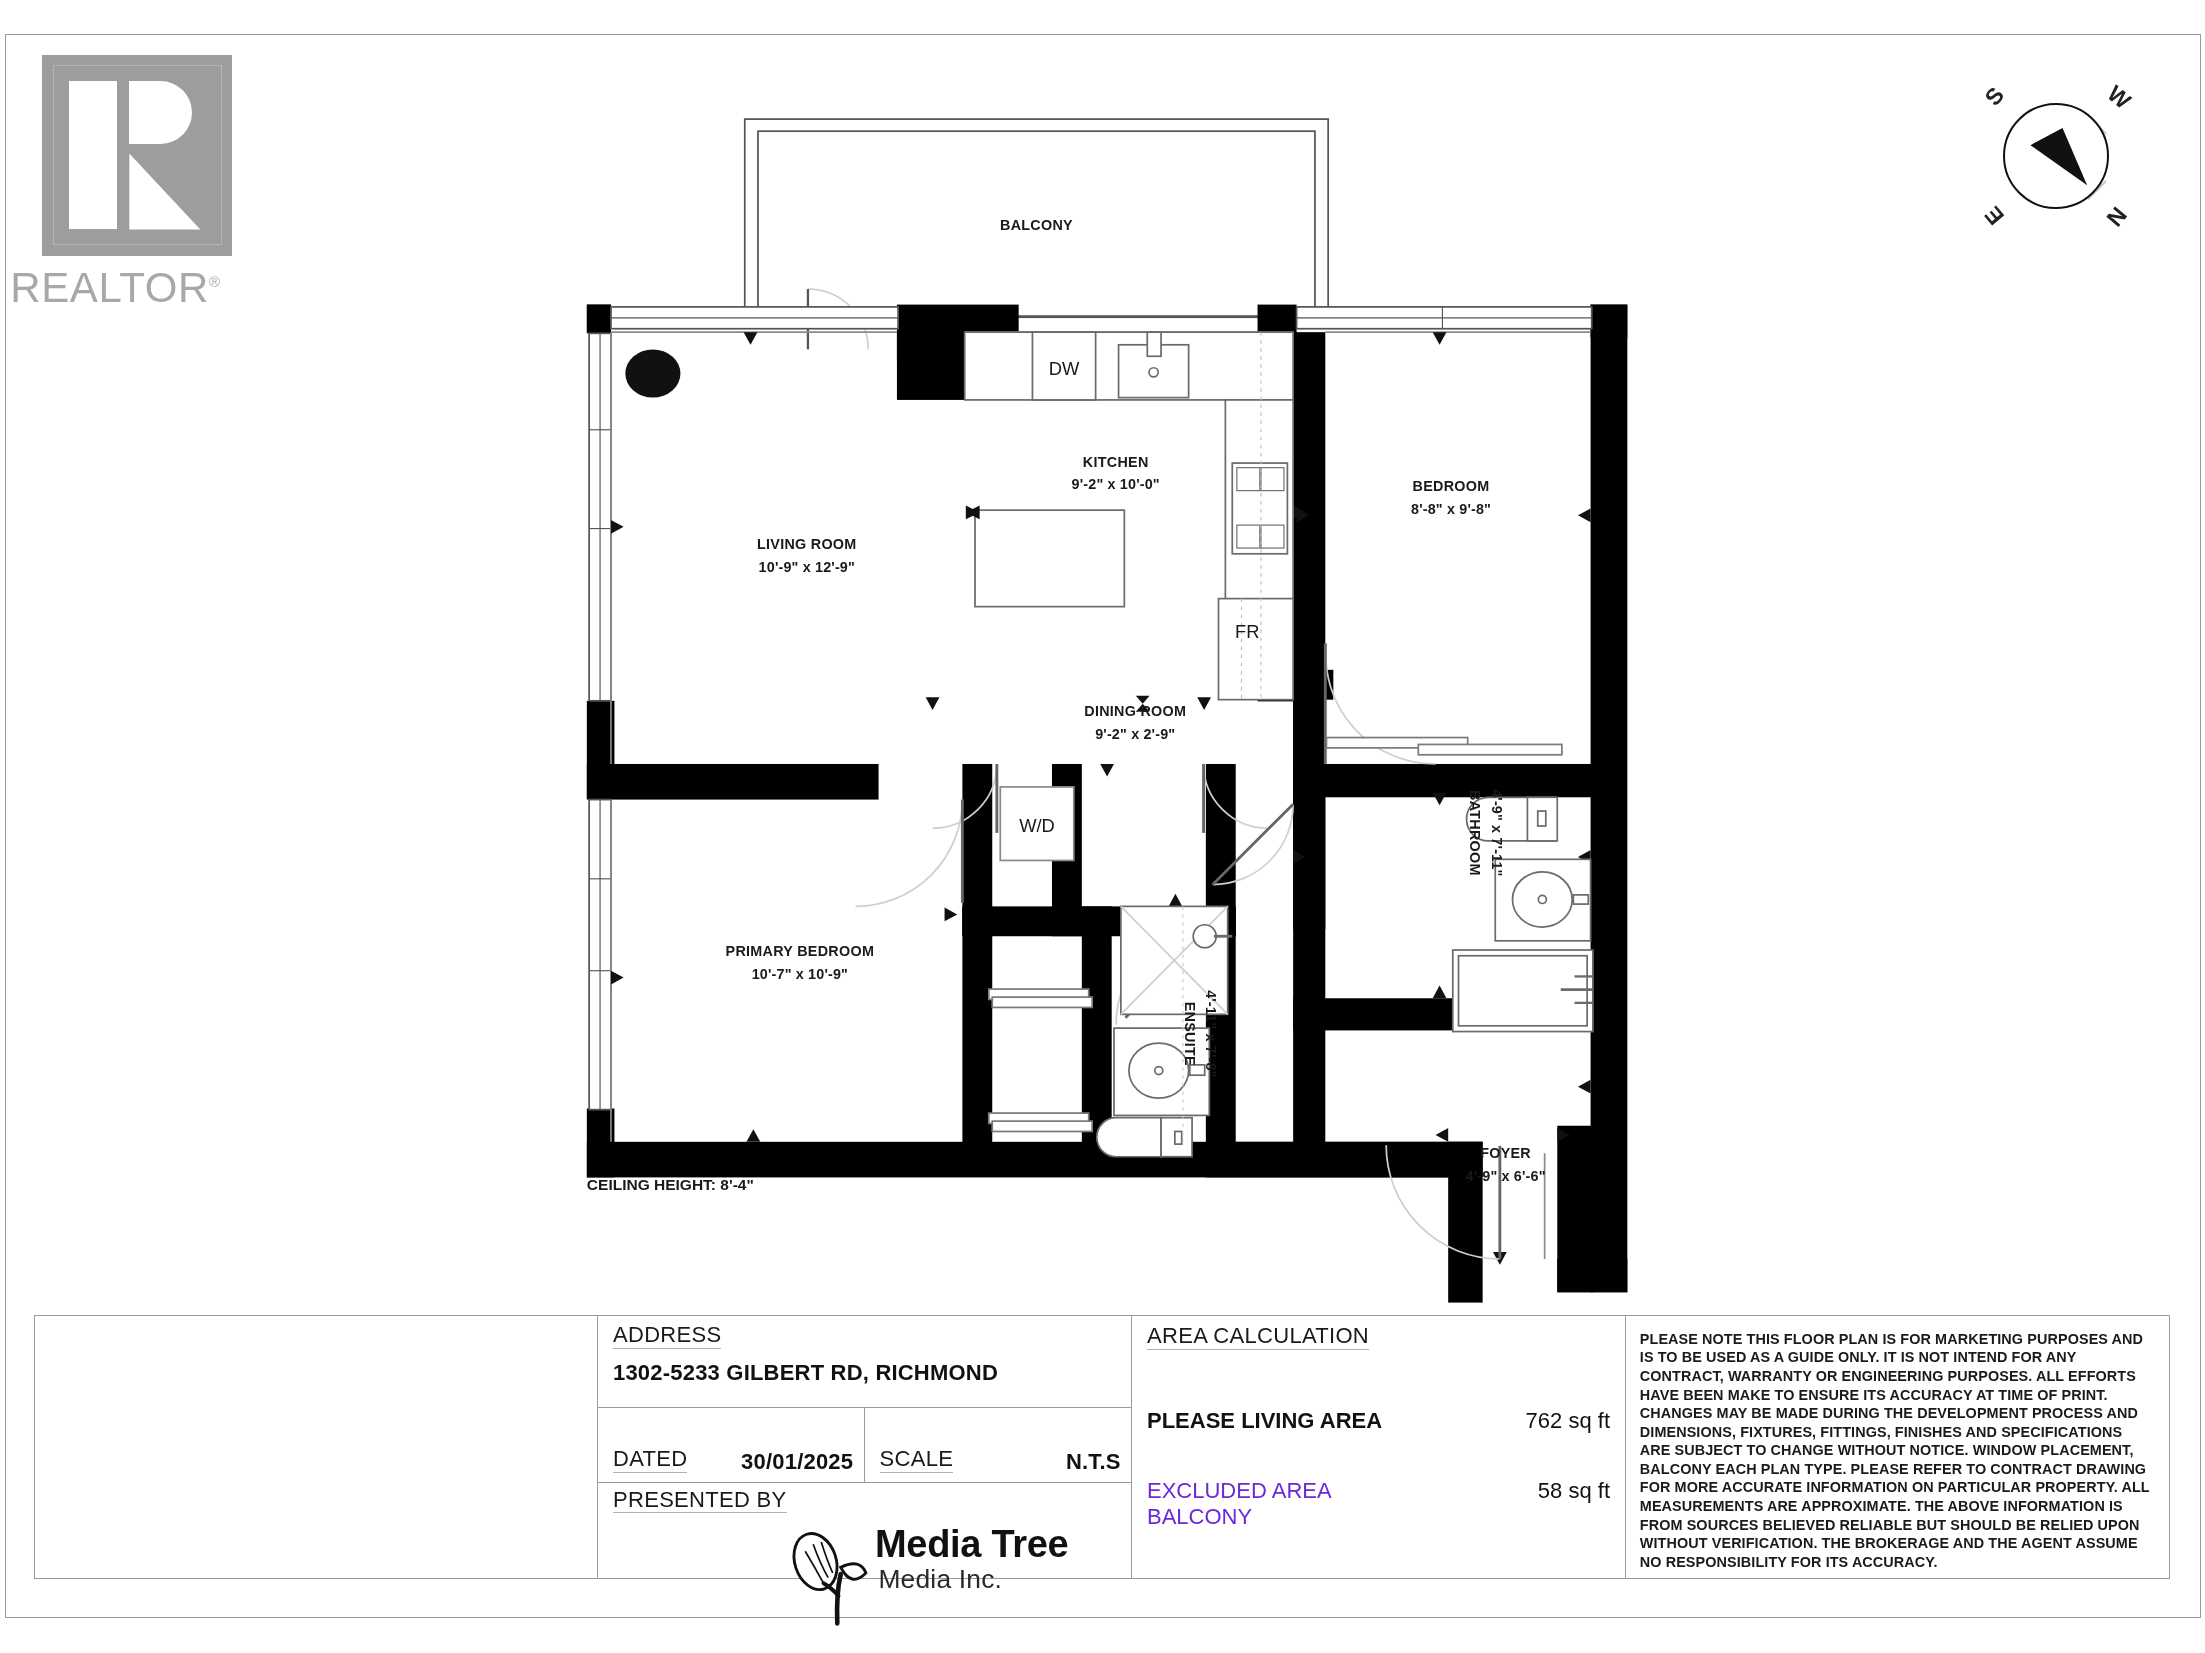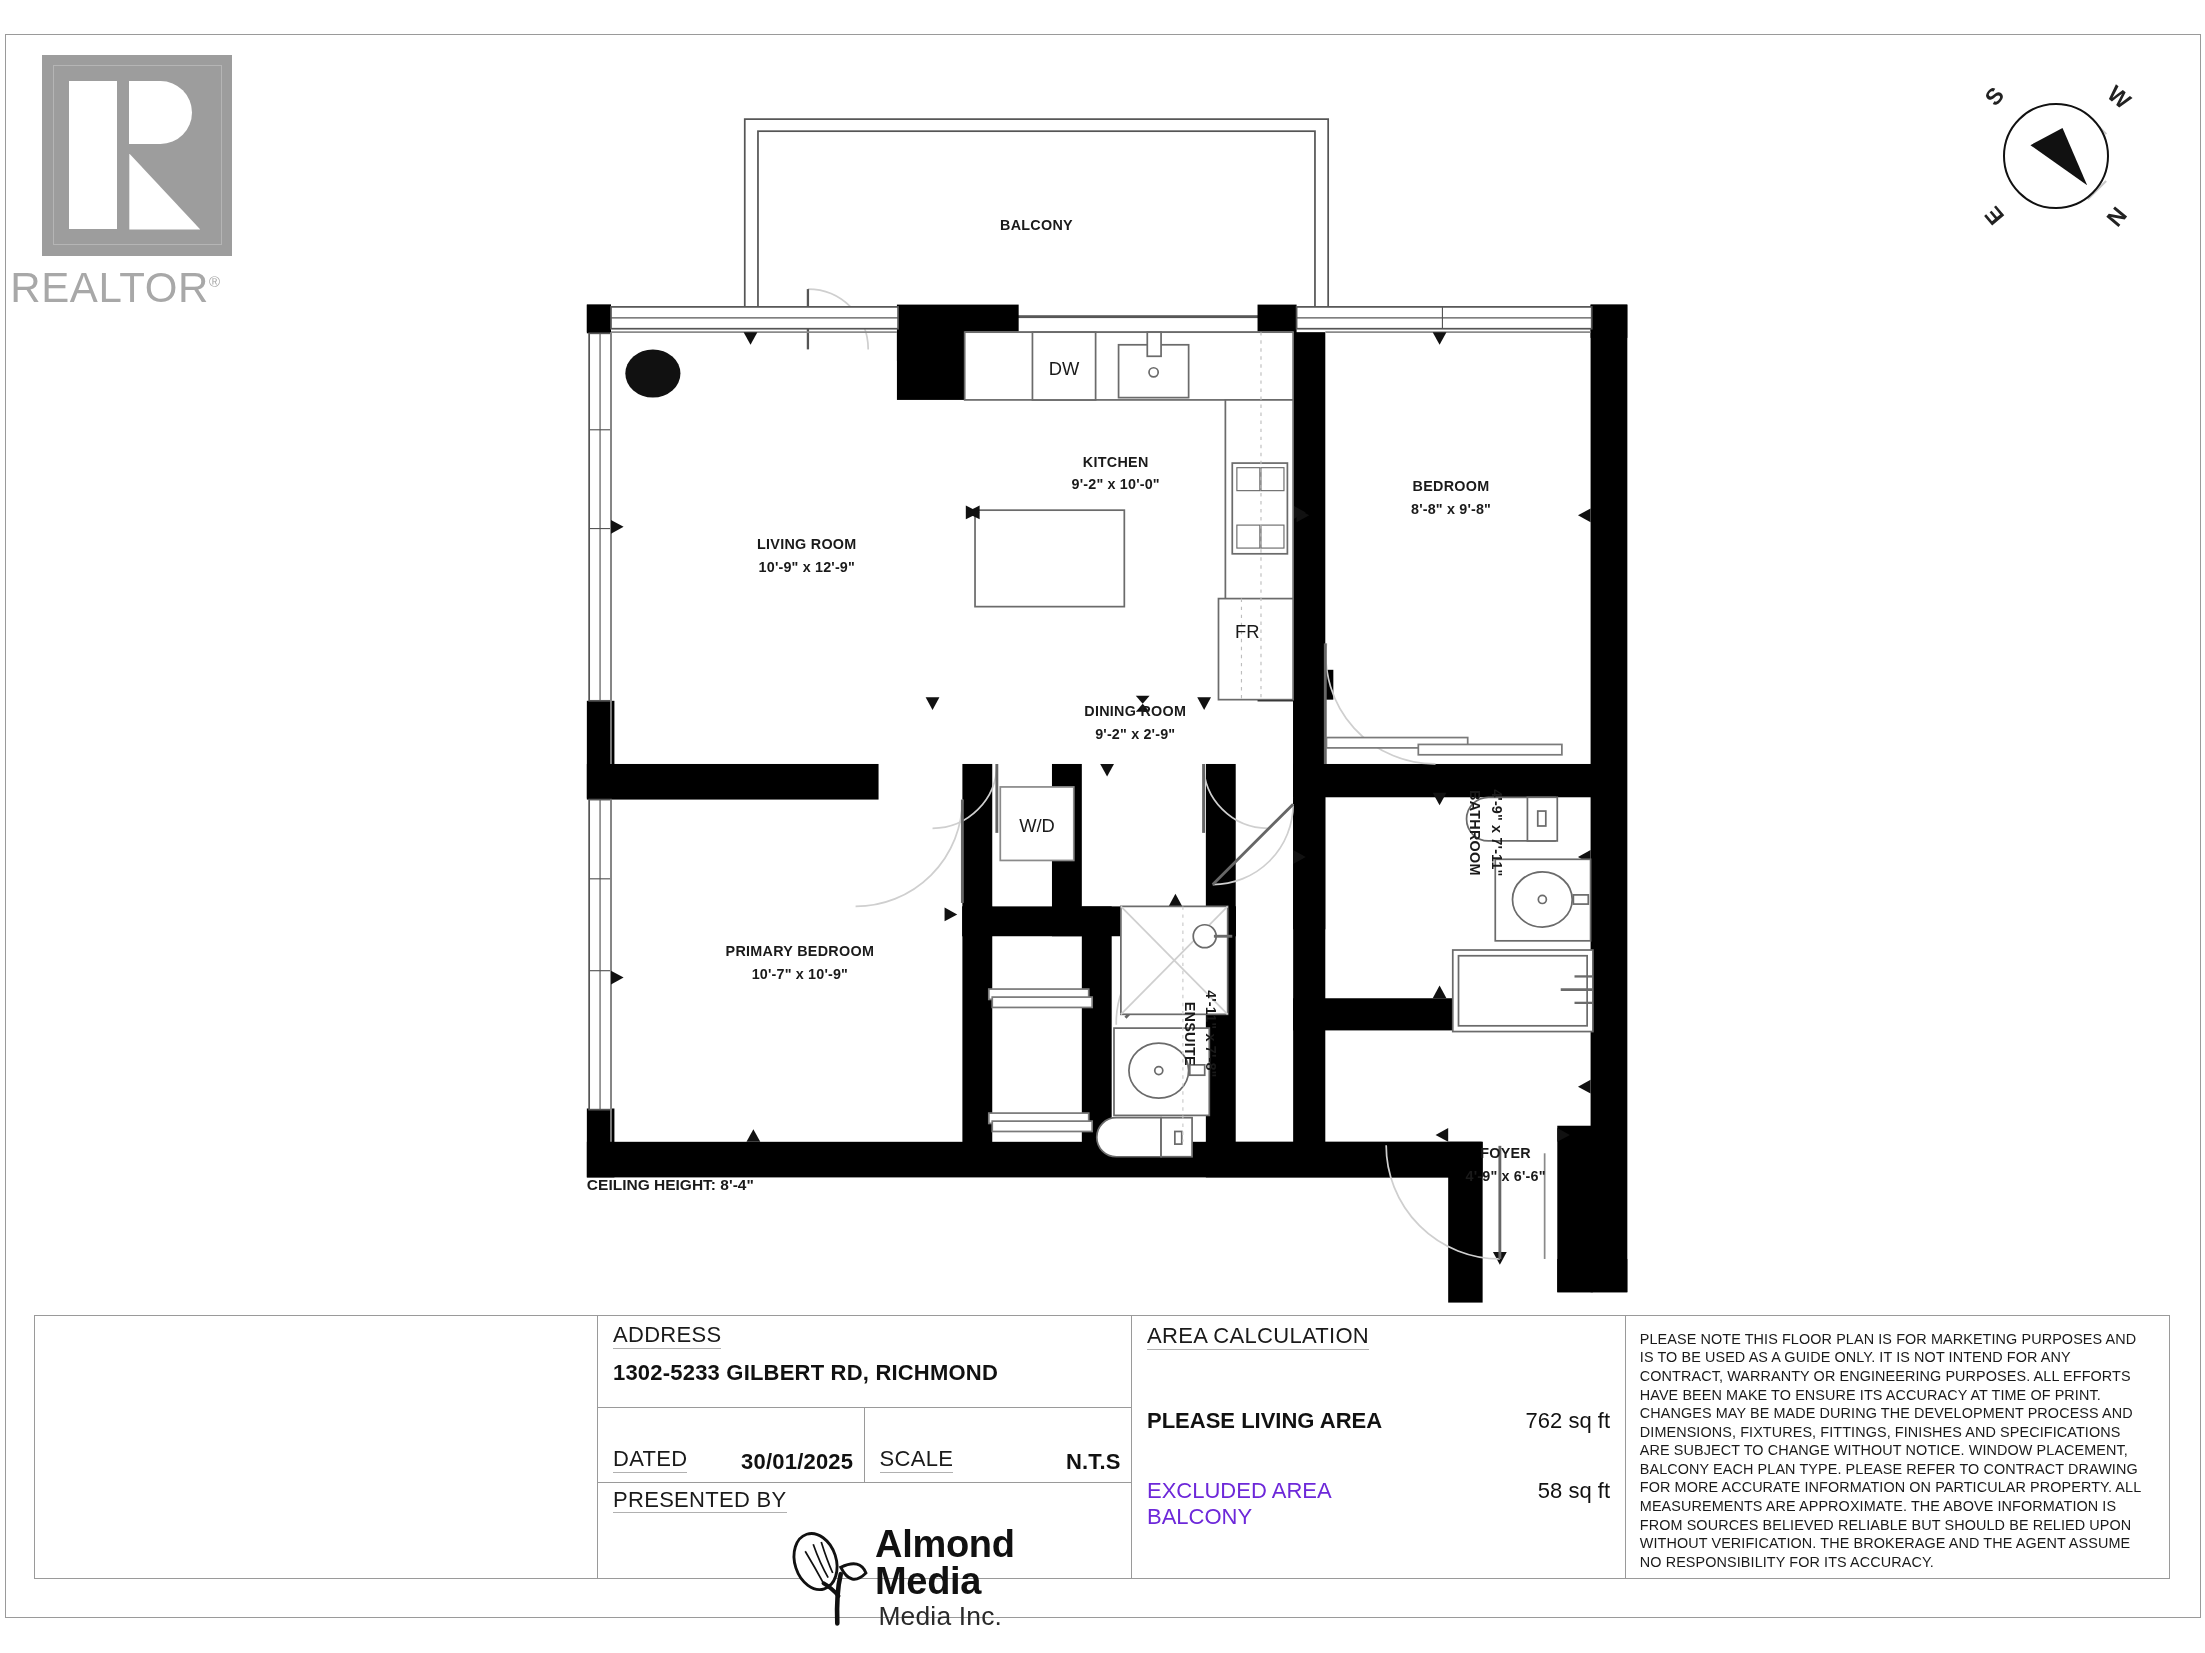--- a/index.html
+++ b/index.html
@@ -172,21 +172,21 @@
   #area-excl { top:162px; }
   .area-name-bold{ font-size:22px; font-weight:700; color:#111; }
   .area-name    { font-size:22px; font-weight:400; color:#6d28d9; line-height:1.18; }
   .area-val-bold{ font-size:22px; font-weight:400; color:#111; }
   #excl-stack{ display:flex; flex-direction:column; }
 
   
   #note-text{
     position:absolute; left:13.8px; top:13.8px; right:19px;
     font-size:14.4px; line-height:1.29;
-    color:#1a1a1a; font-weight:400;
+    color:#1a1a1a; font-weight:700;
     letter-spacing:0.1px;
   }
 
   
   #almond-logo{
     position:absolute; left:190px; top:40px;
     width:333px; height:109px;
   }
   #almond-mark{ position:absolute; left:0; top:4.6px; width:86px; height:98px; }
   #almond-text{ position:absolute; left:87px; top:3.4px; }
@@ -538,21 +538,21 @@
         <svg id="almond-mark" viewBox="0 0 150 170">
           <ellipse cx="48" cy="58" rx="36" ry="50" fill="#fff" stroke="#111" stroke-width="5" transform="rotate(-18 48 58)"></ellipse>
           <path d="M30,40 Q48,70 62,96" stroke="#111" stroke-width="3" fill="none"></path>
           <path d="M44,28 Q56,62 70,86" stroke="#111" stroke-width="3" fill="none"></path>
           <path d="M58,24 Q68,56 78,78" stroke="#111" stroke-width="3" fill="none"></path>
           <path d="M92,68 q34,-16 44,10 q-26,26 -44,-10 z" fill="#fff" stroke="#111" stroke-width="5"></path>
           <path d="M86,166 Q84,112 92,80" stroke="#111" stroke-width="8" fill="none" stroke-linecap="round"></path>
           <path d="M88,118 Q76,104 62,96" stroke="#111" stroke-width="7" fill="none" stroke-linecap="round"></path>
         </svg>
         <div id="almond-text">
-          <div id="almond-name">Almond Media</div>
+          <div id="almond-name">Media Tree</div>
           <div id="almond-sub">Media Inc.</div>
         </div>
       </div>
     </div>
 
   </div>
 
   <div class="fcol" id="fcol-area">
     <span class="lbl-underline" id="area-title">AREA CALCULATION</span>
 

